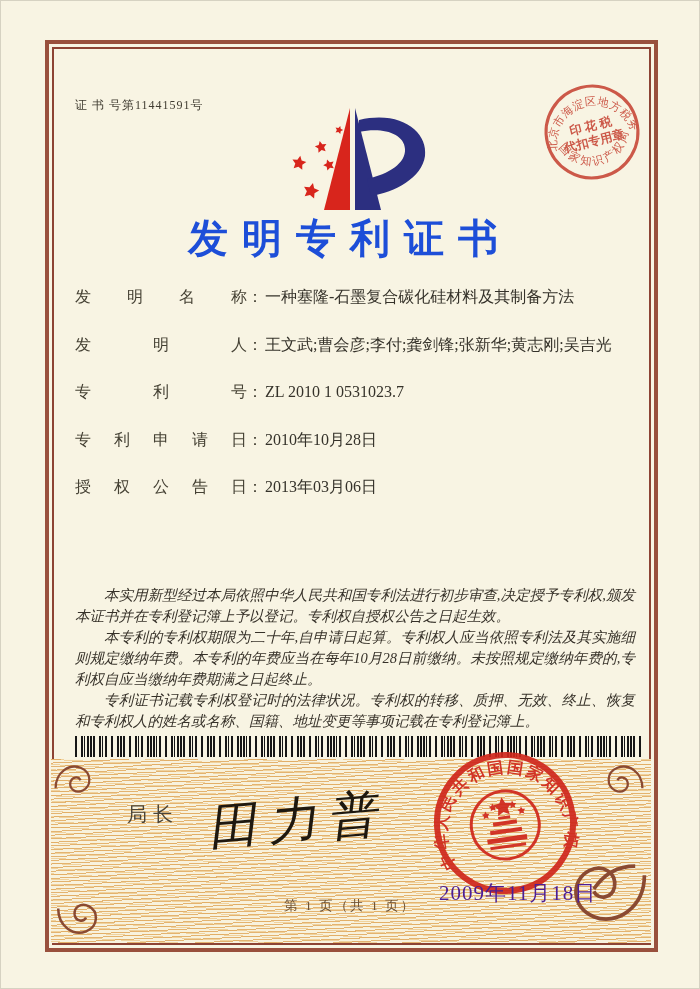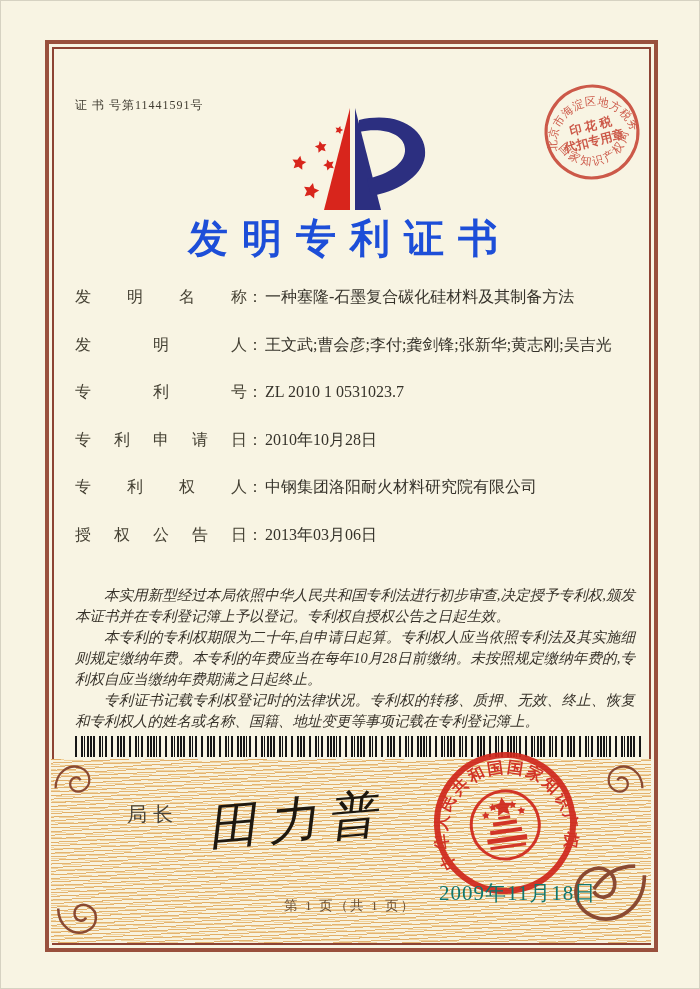--- a/index.html
+++ b/index.html
@@ -50,21 +50,21 @@
       repeating-linear-gradient(183deg, rgba(236,196,130,.7) 0 1px, rgba(236,196,130,0) 1px 5.2px);}
   .flourish{position:absolute; stroke:#8a4a32; fill:none; stroke-width:2;}
   
   .director-label{position:absolute; left:126px; top:800px; font-size:20px;
     letter-spacing:6px; color:#4a4438;}
   .signature{position:absolute; left:210px; top:786px; font-size:50px;
     color:#1e180f; transform:rotate(-5deg) skewX(-12deg); letter-spacing:10px;
     white-space:nowrap;}
   
   .seal{position:absolute; left:428px; top:746px; width:152px; height:152px; opacity:.92;}
-  .seal-date{position:absolute; left:438px; top:878px; font-size:21px; color:#0f766e;
+  .seal-date{position:absolute; left:438px; top:878px; font-size:21px; color:#4c1d95;
     letter-spacing:1px; z-index:6;}
   
   .page-indicator{position:absolute; left:0; top:896px; width:100%; text-align:center;
     font-size:13.5px; color:#6b5136; letter-spacing:2px;}
   .stamp-text{font-family:"Liberation Serif","DejaVu Serif",serif;}
 </style>
 </head>
 <body>
 
 <div id="page">
@@ -119,23 +119,20 @@
     <div class="field-row">
       <span class="flabel">发明人</span><span class="fcolon">：</span><span class="fvalue">王文武;曹会彦;李付;龚剑锋;张新华;黄志刚;吴吉光</span>
     </div>
     <div class="field-row">
       <span class="flabel">专利号</span><span class="fcolon">：</span><span class="fvalue">ZL 2010 1 0531023.7</span>
     </div>
     <div class="field-row">
       <span class="flabel">专利申请日</span><span class="fcolon">：</span><span class="fvalue">2010年10月28日</span>
     </div>
     <div class="field-row">
-      <span class="flabel">专利权人</span><span class="fcolon">：</span><span class="fvalue">中钢集团洛阳耐火材料研究院有限公司</span>
-    </div>
-    <div class="field-row">
       <span class="flabel">授权公告日</span><span class="fcolon">：</span><span class="fvalue">2013年03月06日</span>
     </div>
   </div>
 
   <div class="body-text">
     <p>本实用新型经过本局依照中华人民共和国专利法进行初步审查,决定授予专利权,颁发本证书并在专利登记簿上予以登记。专利权自授权公告之日起生效。</p>
     <p>本专利的专利权期限为二十年,自申请日起算。专利权人应当依照专利法及其实施细则规定缴纳年费。本专利的年费应当在每年10月28日前缴纳。未按照规定缴纳年费的,专利权自应当缴纳年费期满之日起终止。</p>
     <p>专利证书记载专利权登记时的法律状况。专利权的转移、质押、无效、终止、恢复和专利权人的姓名或名称、国籍、地址变更等事项记载在专利登记簿上。</p>
   </div>
 

